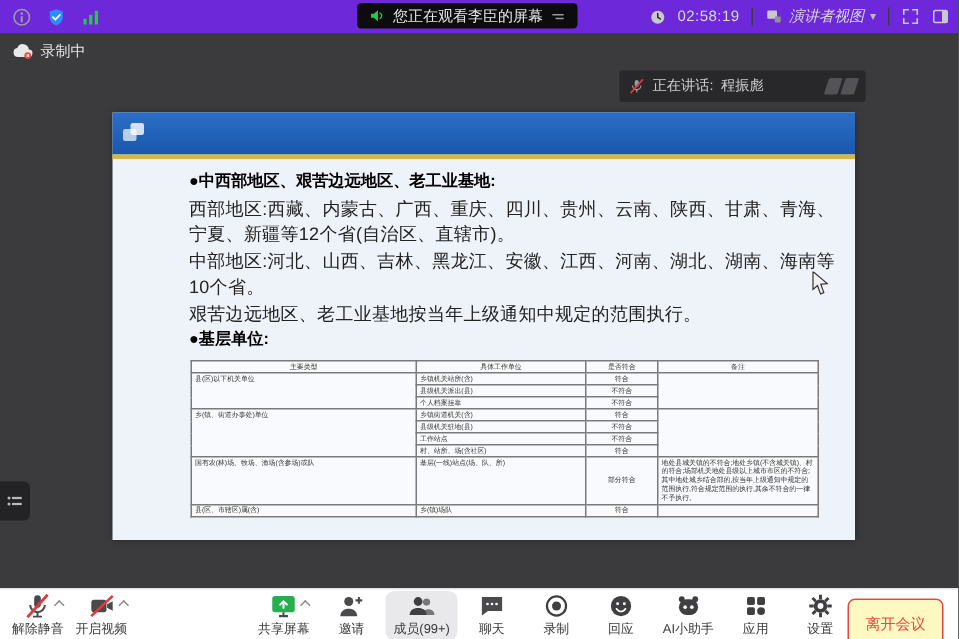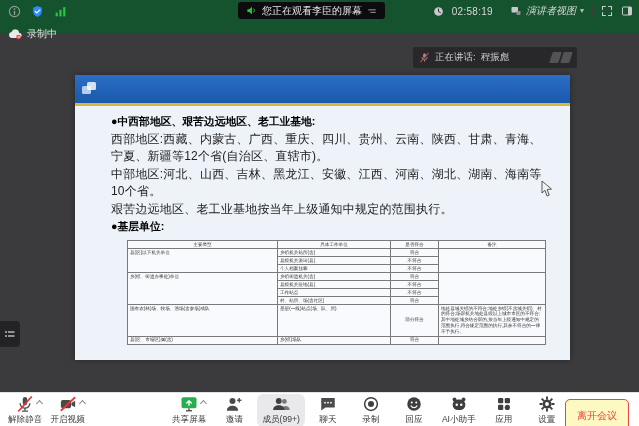--- a/index.html
+++ b/index.html
@@ -1,20 +1,20 @@
 <!DOCTYPE html>
 <html><head>
 <meta charset="utf-8">
 <style>
   html,body{margin:0;padding:0;background:#222;}
   *{box-sizing:border-box;font-family:"Liberation Sans","DejaVu Sans",sans-serif;}
   #app{position:relative;width:639px;height:426px;background:#3b3b3e;overflow:hidden;}
 
   
-  .topbar{position:absolute;left:0;top:0;width:639px;height:34px;background:#14532d;display:flex;align-items:center;}
+  .topbar{position:absolute;left:0;top:0;width:639px;height:22px;background:#6d28d9;display:flex;align-items:center;}
   .tb-left-icons{position:absolute;left:8px;top:0;height:22px;display:flex;align-items:center;gap:10px;}
   .tico{width:13px;height:13px;display:inline-flex;align-items:center;justify-content:center;}
   .pill{position:absolute;left:238px;top:2px;height:17px;background:#0c0c0e;border-radius:3px;display:flex;align-items:center;gap:5px;padding:0 8px;}
   .pill-text{font-size:10px;color:#e6e6e6;white-space:nowrap;}
   .topbar-right{position:absolute;right:6px;top:0;height:22px;display:flex;align-items:center;gap:8px;}
   .t-time{font-size:10px;color:#d9d9d9;letter-spacing:.3px;}
   .t-div{width:1px;height:12px;background:#3d3d40;}
   .t-view{display:flex;align-items:center;gap:4px;cursor:default;font-style:italic;}
   .t-view-label{font-size:10px;color:#d9d9d9;}
   .caret{font-size:8px;color:#bbb;line-height:1;}
@@ -25,21 +25,21 @@
   .speak-banner{position:absolute;left:413px;top:47px;width:164px;height:21px;background:#28282b;border-radius:2px;display:flex;align-items:center;gap:5px;padding:0 6px;}
   .speak-banner .txt{font-size:9.5px;color:#cfcfcf;white-space:nowrap;}
   .wm{margin-left:auto;display:flex;gap:2px;opacity:.55;}
   .wm i{display:block;width:9px;height:11px;background:#77777c;transform:skewX(-18deg);border-radius:1px;}
 
   
   .slide{position:absolute;left:75px;top:75px;width:495px;height:285px;background:#eef2f9;box-shadow:0 0 6px rgba(0,0,0,.35);}
   .slide-head{position:absolute;left:0;top:0;width:100%;height:28px;background:linear-gradient(#2a6fc6,#1a58ab);}
   .gold{position:absolute;left:0;top:28px;width:100%;height:2.5px;background:#d8b83c;}
   .slide-logo{position:absolute;left:6px;top:6px;}
-  .slide-text{position:absolute;left:36px;top:38px;right:18px;color:#222;}
+  .slide-text{position:absolute;left:51px;top:38px;right:18px;color:#222;}
   .st-line{font-size:12px;line-height:17.5px;white-space:nowrap;letter-spacing:.2px;}
   .st-bold{font-weight:bold;color:#000;font-size:10.8px;line-height:17.5px;white-space:nowrap;}
   .tbl-wrap{position:absolute;left:52px;top:165px;width:418px;}
   table{border-collapse:collapse;table-layout:fixed;width:100%;background:#f8fafd;}
   th,td{border:.6px solid #7a7a7a;font-size:4.6px;line-height:1.3;padding:.5px 2px;color:#333;overflow:hidden;height:8px;vertical-align:top;}
   th{text-align:center;font-weight:normal;vertical-align:middle;}
   td.c-center{text-align:center;vertical-align:middle;}
   .cursor{position:absolute;left:466px;top:106px;}
 
   

